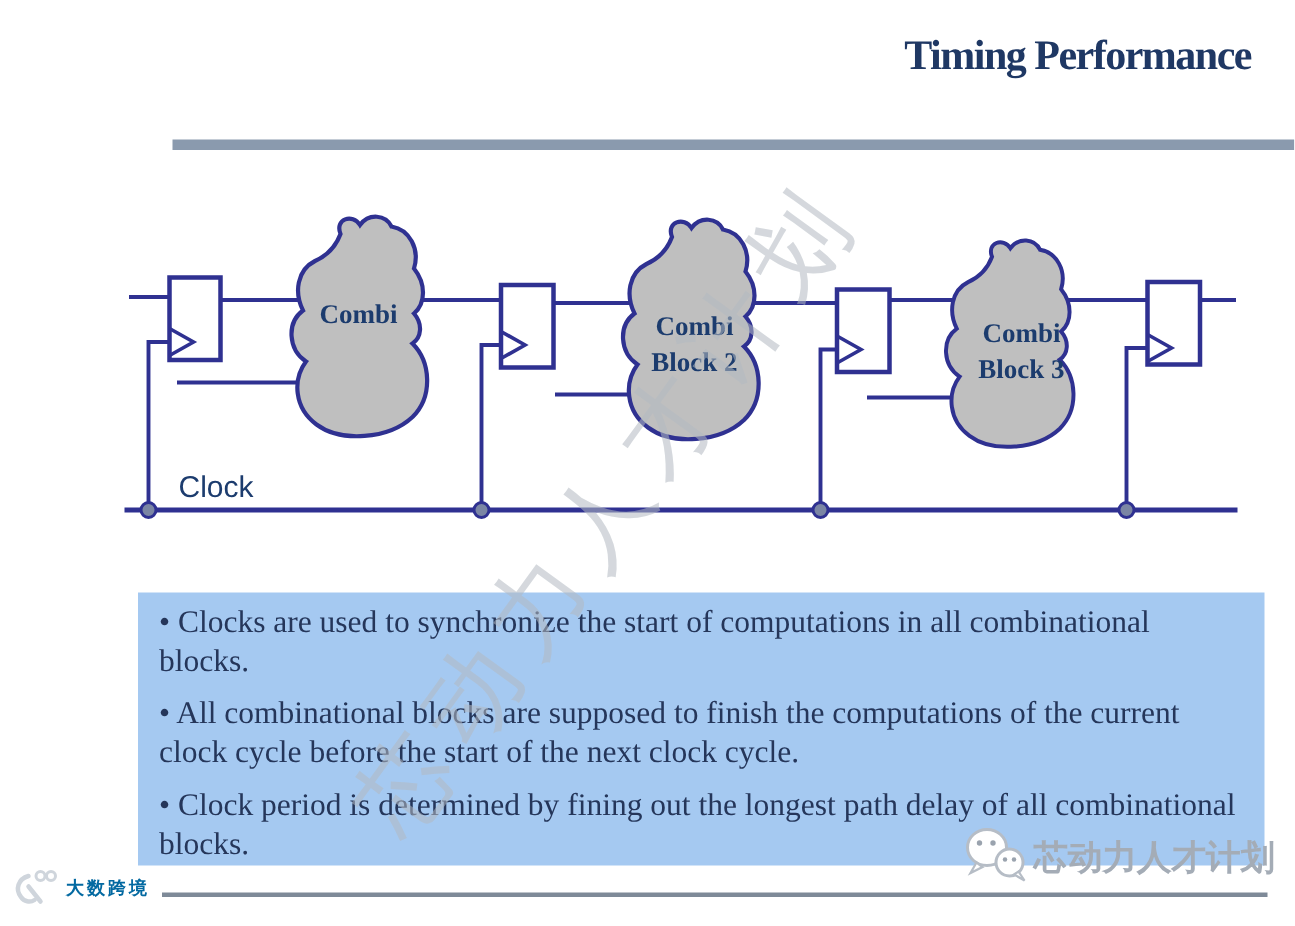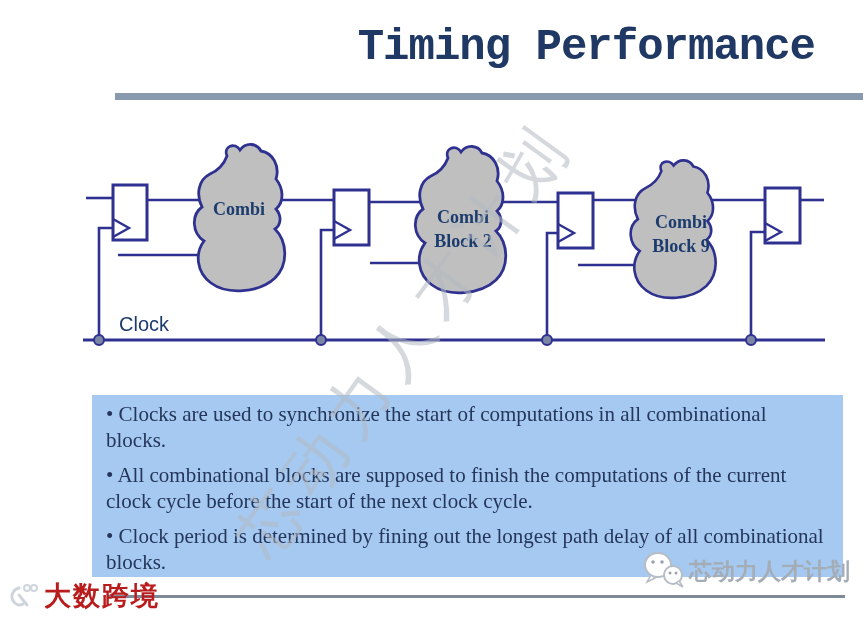--- a/index.html
+++ b/index.html
@@ -1,24 +1,24 @@
 <!DOCTYPE html>
 <html style="--title: #1f3864; --rule: #8a9aae; --wire: #2f3191; --block-fill: #bfbfbf; --block-label: #1c3c6e; --note-bg: #a5c9f1; --note-text: #25365a; --watermark: #b3bac2;"><head>
 <meta charset="utf-8">
 <style>
   html,body{margin:0;padding:0;background:#fff;}
   .slide{
     position:relative;width:863px;height:617px;background:#fff;overflow:hidden;
     font-family:"Liberation Sans",sans-serif;
   }
   .title{
-    position:absolute;top:22px;right:48px;margin:0;
-    font-size:44px;font-weight:bold;letter-spacing:-1px;
+    position:absolute;top:22px;right:29px;margin:0;
+    font-size:28px;font-weight:bold;letter-spacing:-1px;
     color:var(--title,#1f3864);
-    font-family:Liberation Mono, monospace;
+    font-family:Liberation Serif, serif;
   }
   .title-rule{
     position:absolute;left:115px;right:0;top:93px;height:7px;
     background:var(--rule,#8a9aae);
   }
   svg.diagram{position:absolute;left:0;top:0;width:863px;height:617px;}
   .wire{stroke:var(--wire,#2f3191);stroke-width:2.6;fill:none;}
   .clockline{stroke:var(--wire,#2f3191);stroke-width:3.2;fill:none;}
   .ff{fill:#ffffff;stroke:var(--wire,#2f3191);stroke-width:3;}
   .fftri{fill:none;stroke:var(--wire,#2f3191);stroke-width:2.4;}
@@ -52,21 +52,21 @@
   .wm-bottom-right{
     position:absolute;left:642px;top:551px;z-index:7;display:flex;align-items:center;gap:3px;
     color:#a4acb6;font-size:23px;font-weight:bold;font-family:"Liberation Sans",sans-serif;
   }
   .bottom-rule{
     position:absolute;left:108px;top:595px;width:737px;height:3px;
     background:#7e8a98;z-index:1;
   }
   .dashu-logo{
     position:absolute;left:6px;top:578px;z-index:3;display:flex;align-items:center;gap:4px;
-    color:#b91c1c;font-size:27px;font-weight:bold;letter-spacing:2px;
+    color:#0369a1;font-size:12px;font-weight:bold;letter-spacing:2px;
     font-family:Liberation Serif, serif;
   }
 </style>
 </head>
 <body>
 
 <div class="slide">
 
   <h1 class="title">Timing Performance</h1>
   <div class="title-rule"></div>
@@ -125,21 +125,21 @@
 
   <div class="block-label lbl-1">
     <span>Combi</span>
   </div>
   <div class="block-label lbl-2">
     <span>Combi</span>
     <span>Block 2</span>
   </div>
   <div class="block-label lbl-3">
     <span>Combi</span>
-    <span>Block 9</span>
+    <span>Block 3</span>
   </div>
 
   <div class="notes">
     <p>• Clocks are used to synchronize the start of computations in all combinational blocks.</p>
     <p>• All combinational blocks are supposed to finish the computations of the current clock cycle before the start of the next clock cycle.</p>
     <p>• Clock period is determined by fining out the longest path delay of all combinational blocks.</p>
   </div>
 
   <div class="wm-diagonal">芯动力人才计划</div>
 

